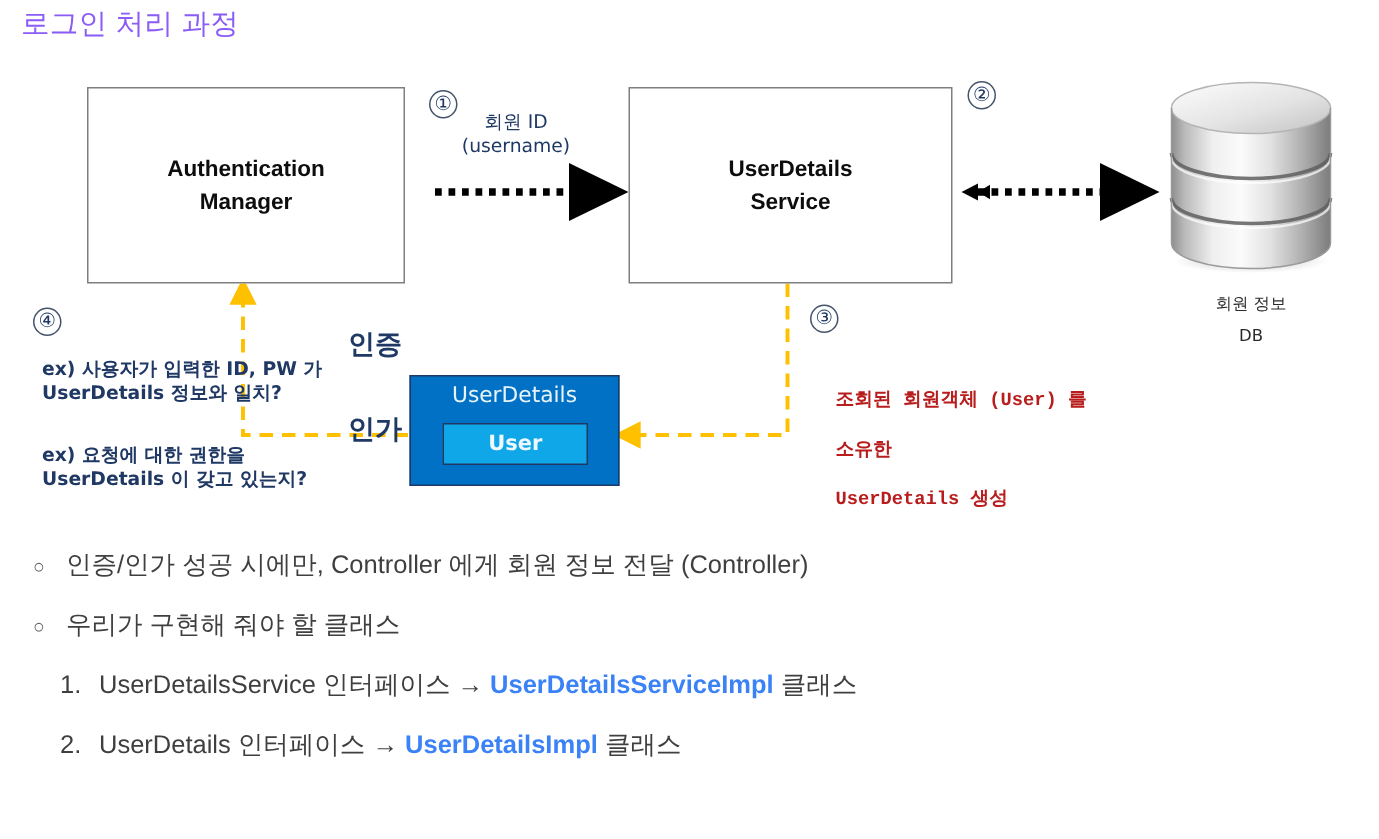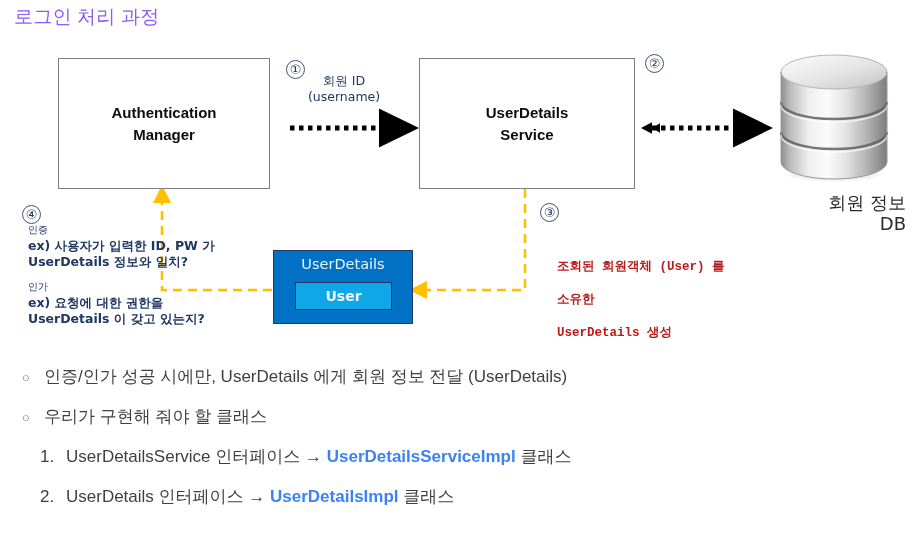--- a/index.html
+++ b/index.html
@@ -110,22 +110,22 @@
     left: 775px;
     top: 50px;
     width: 118px;
     height: 132px;
   }
   #db-caption {
     position: absolute;
     left: 762px;
     top: 192px;
     width: 144px;
-    text-align: right;
-    font-size: 18px;
+    text-align: center;
+    font-size: 11px;
     line-height: 21px;
     color: #2b2b2b;
     white-space: pre-line;
     font-family: "DejaVu Sans", "Liberation Sans", sans-serif;
   }
 
   
   #userdetails-card {
     position: absolute;
     left: 273px;
@@ -170,23 +170,24 @@
   
   #note-step4 {
     position: absolute;
     left: 28px;
     top: 222px;
     width: 240px;
     color: #1f3864;
     font-family: "DejaVu Sans", "Liberation Sans", sans-serif;
   }
   #note-step4 .note-head {
-    font-size: 10px;
-    font-weight: normal;
+    font-size: 18px;
+    font-weight: bold;
     line-height: 16px;
+    text-align: right;
   }
   #note-step4 .note-body {
     font-size: 12.5px;
     line-height: 15.5px;
     white-space: pre-line;
     font-weight: 600;
   }
   #note-step4 .note-gap { height: 10px; }
 
   
@@ -360,21 +361,21 @@
     <div>소유한</div>
     <div>UserDetails 생성</div>
   </div>
 
 </div>
 
 <div id="bullet-list">
 
   <div class="bullet-row">
     <span class="bullet-mark">○</span>
-    <span>인증/인가 성공 시에만, UserDetails 에게 회원 정보 전달 (UserDetails)</span>
+    <span>인증/인가 성공 시에만, Controller 에게 회원 정보 전달 (Controller)</span>
   </div>
 
   <div class="bullet-row">
     <span class="bullet-mark">○</span>
     <span>우리가 구현해 줘야 할 클래스</span>
   </div>
 
   <div class="num-row">
     <span class="num-mark">1.</span>
     <span>UserDetailsService 인터페이스 → </span><b>UserDetailsServiceImpl</b><span> 클래스</span>

